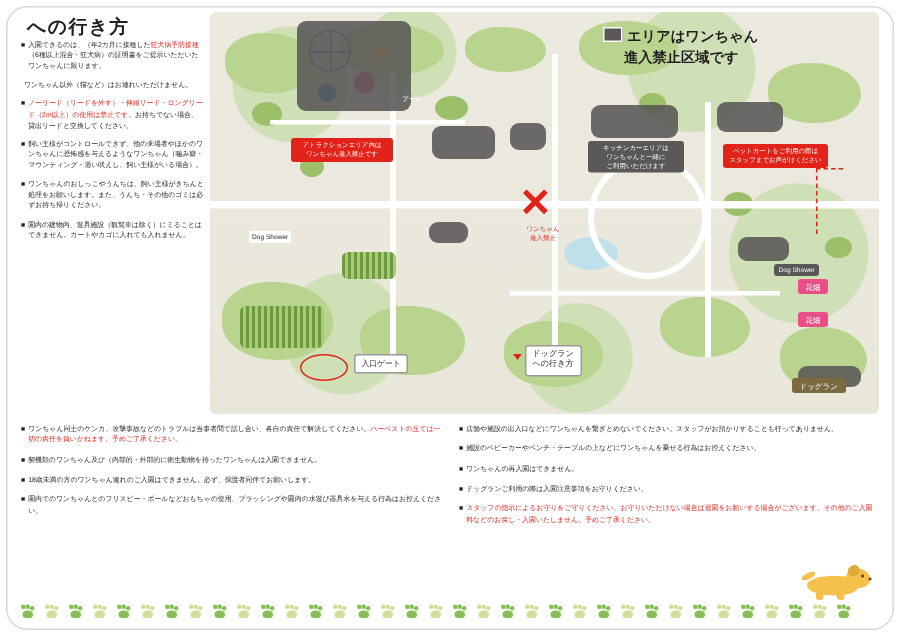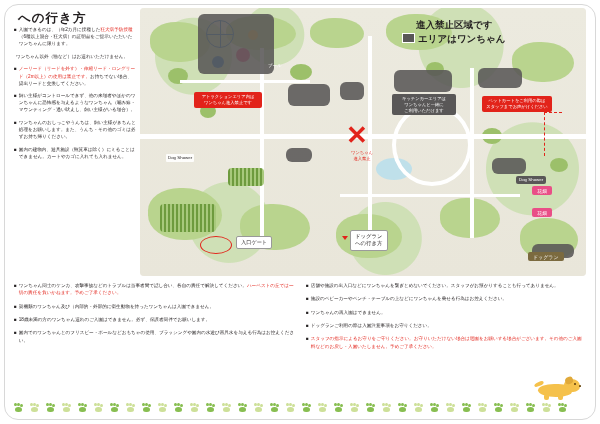--- a/index.html
+++ b/index.html
@@ -271,22 +271,22 @@
   <div class="zone l" style="left:58px;top:6px;width:76px;height:60px;"></div>
   <div class="zone l" style="left:148px;top:76px;width:42px;height:22px;"></div>
   <div class="zone l" style="left:200px;top:74px;width:24px;height:18px;"></div>
   <div class="zone l" style="left:254px;top:62px;width:58px;height:22px;"></div>
   <div class="zone l" style="left:338px;top:60px;width:44px;height:20px;"></div>
   <div class="zone l" style="left:146px;top:140px;width:26px;height:14px;"></div>
   <div class="zone l" style="left:352px;top:150px;width:34px;height:16px;"></div>
   <div class="zone l" style="left:392px;top:236px;width:42px;height:14px;"></div>
 
   <div class="legend-head">
+    <div><span class="sw"></span><span>エリアはワンちゃん</span></div>
     <div style="margin-left:14px;"><span>進入禁止区域です</span></div>
-    <div><span class="sw"></span><span>エリアはワンちゃん</span></div>
   </div>
 
   <div class="callout" style="left:54px;top:84px;width:62px;">
     <span>アトラクションエリア内は<br>ワンちゃん進入禁止です</span>
   </div>
   <div class="callout" style="left:342px;top:88px;width:64px;background:#e2231a;">
     <span>ペットカートをご利用の際は<br>スタッフまでお声がけください</span>
   </div>
   <div class="callout dark" style="left:252px;top:86px;width:58px;">
     <span>キッチンカーエリアは<br>ワンちゃんと一緒に<br>ご利用いただけます</span>

